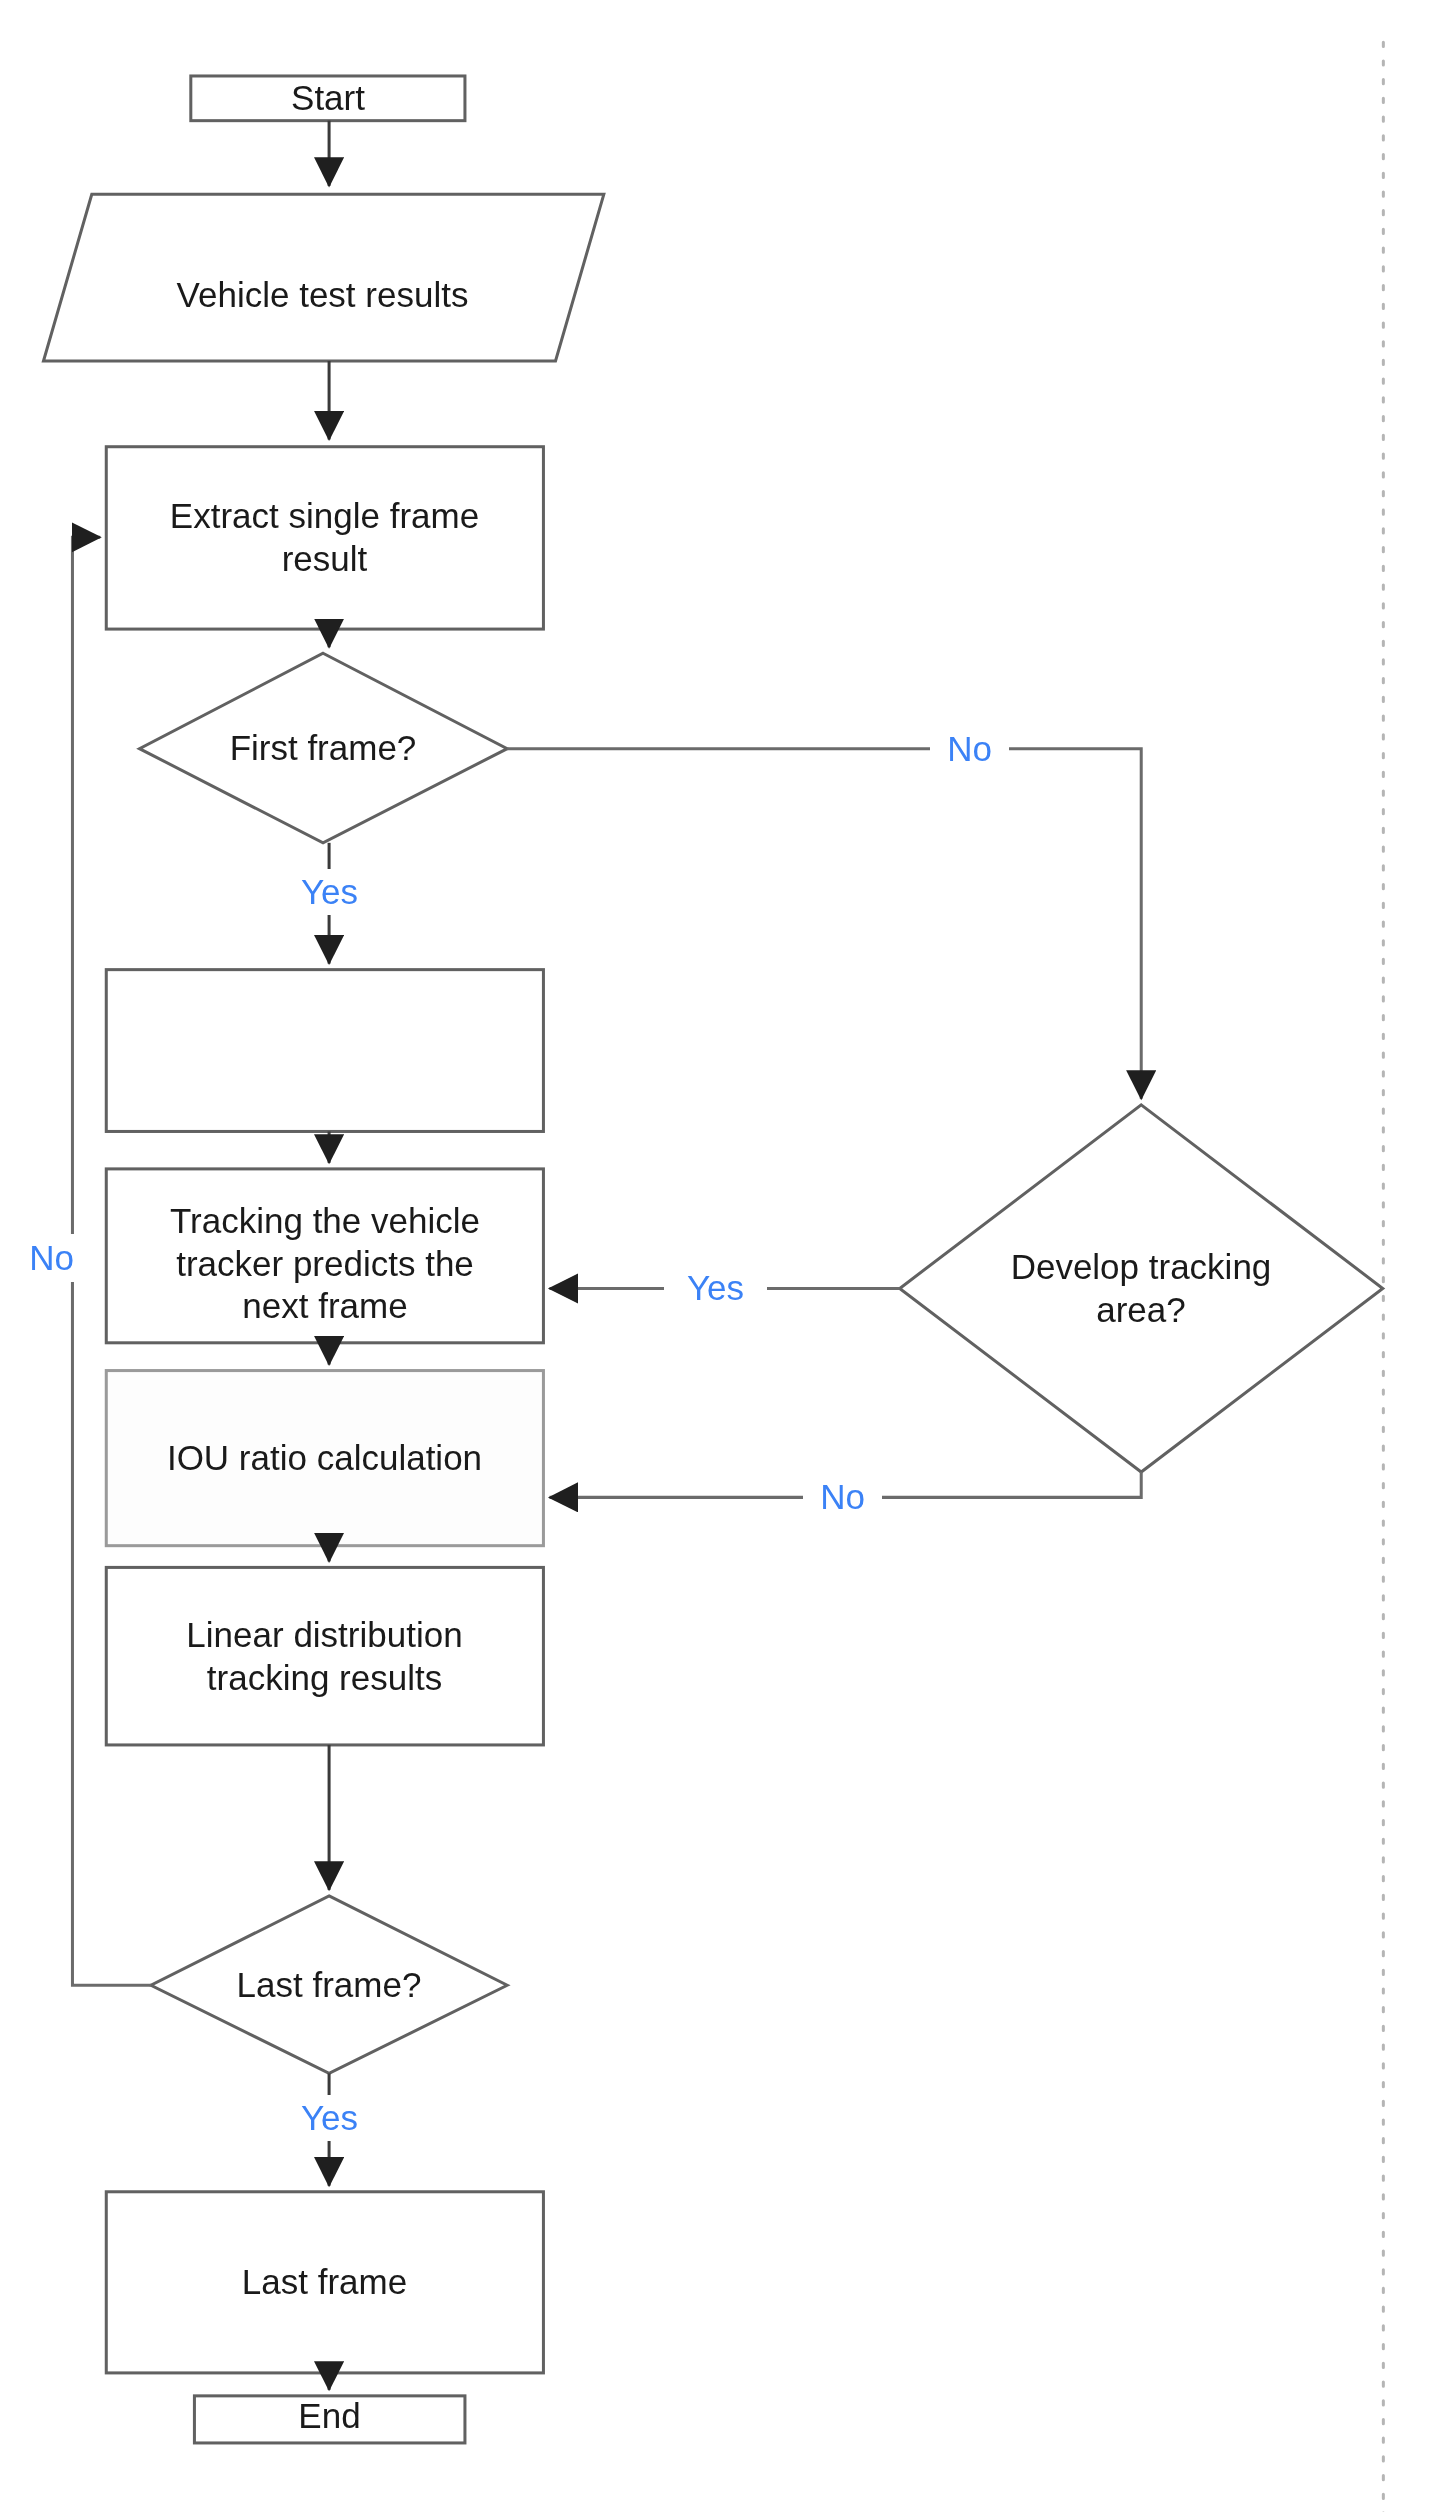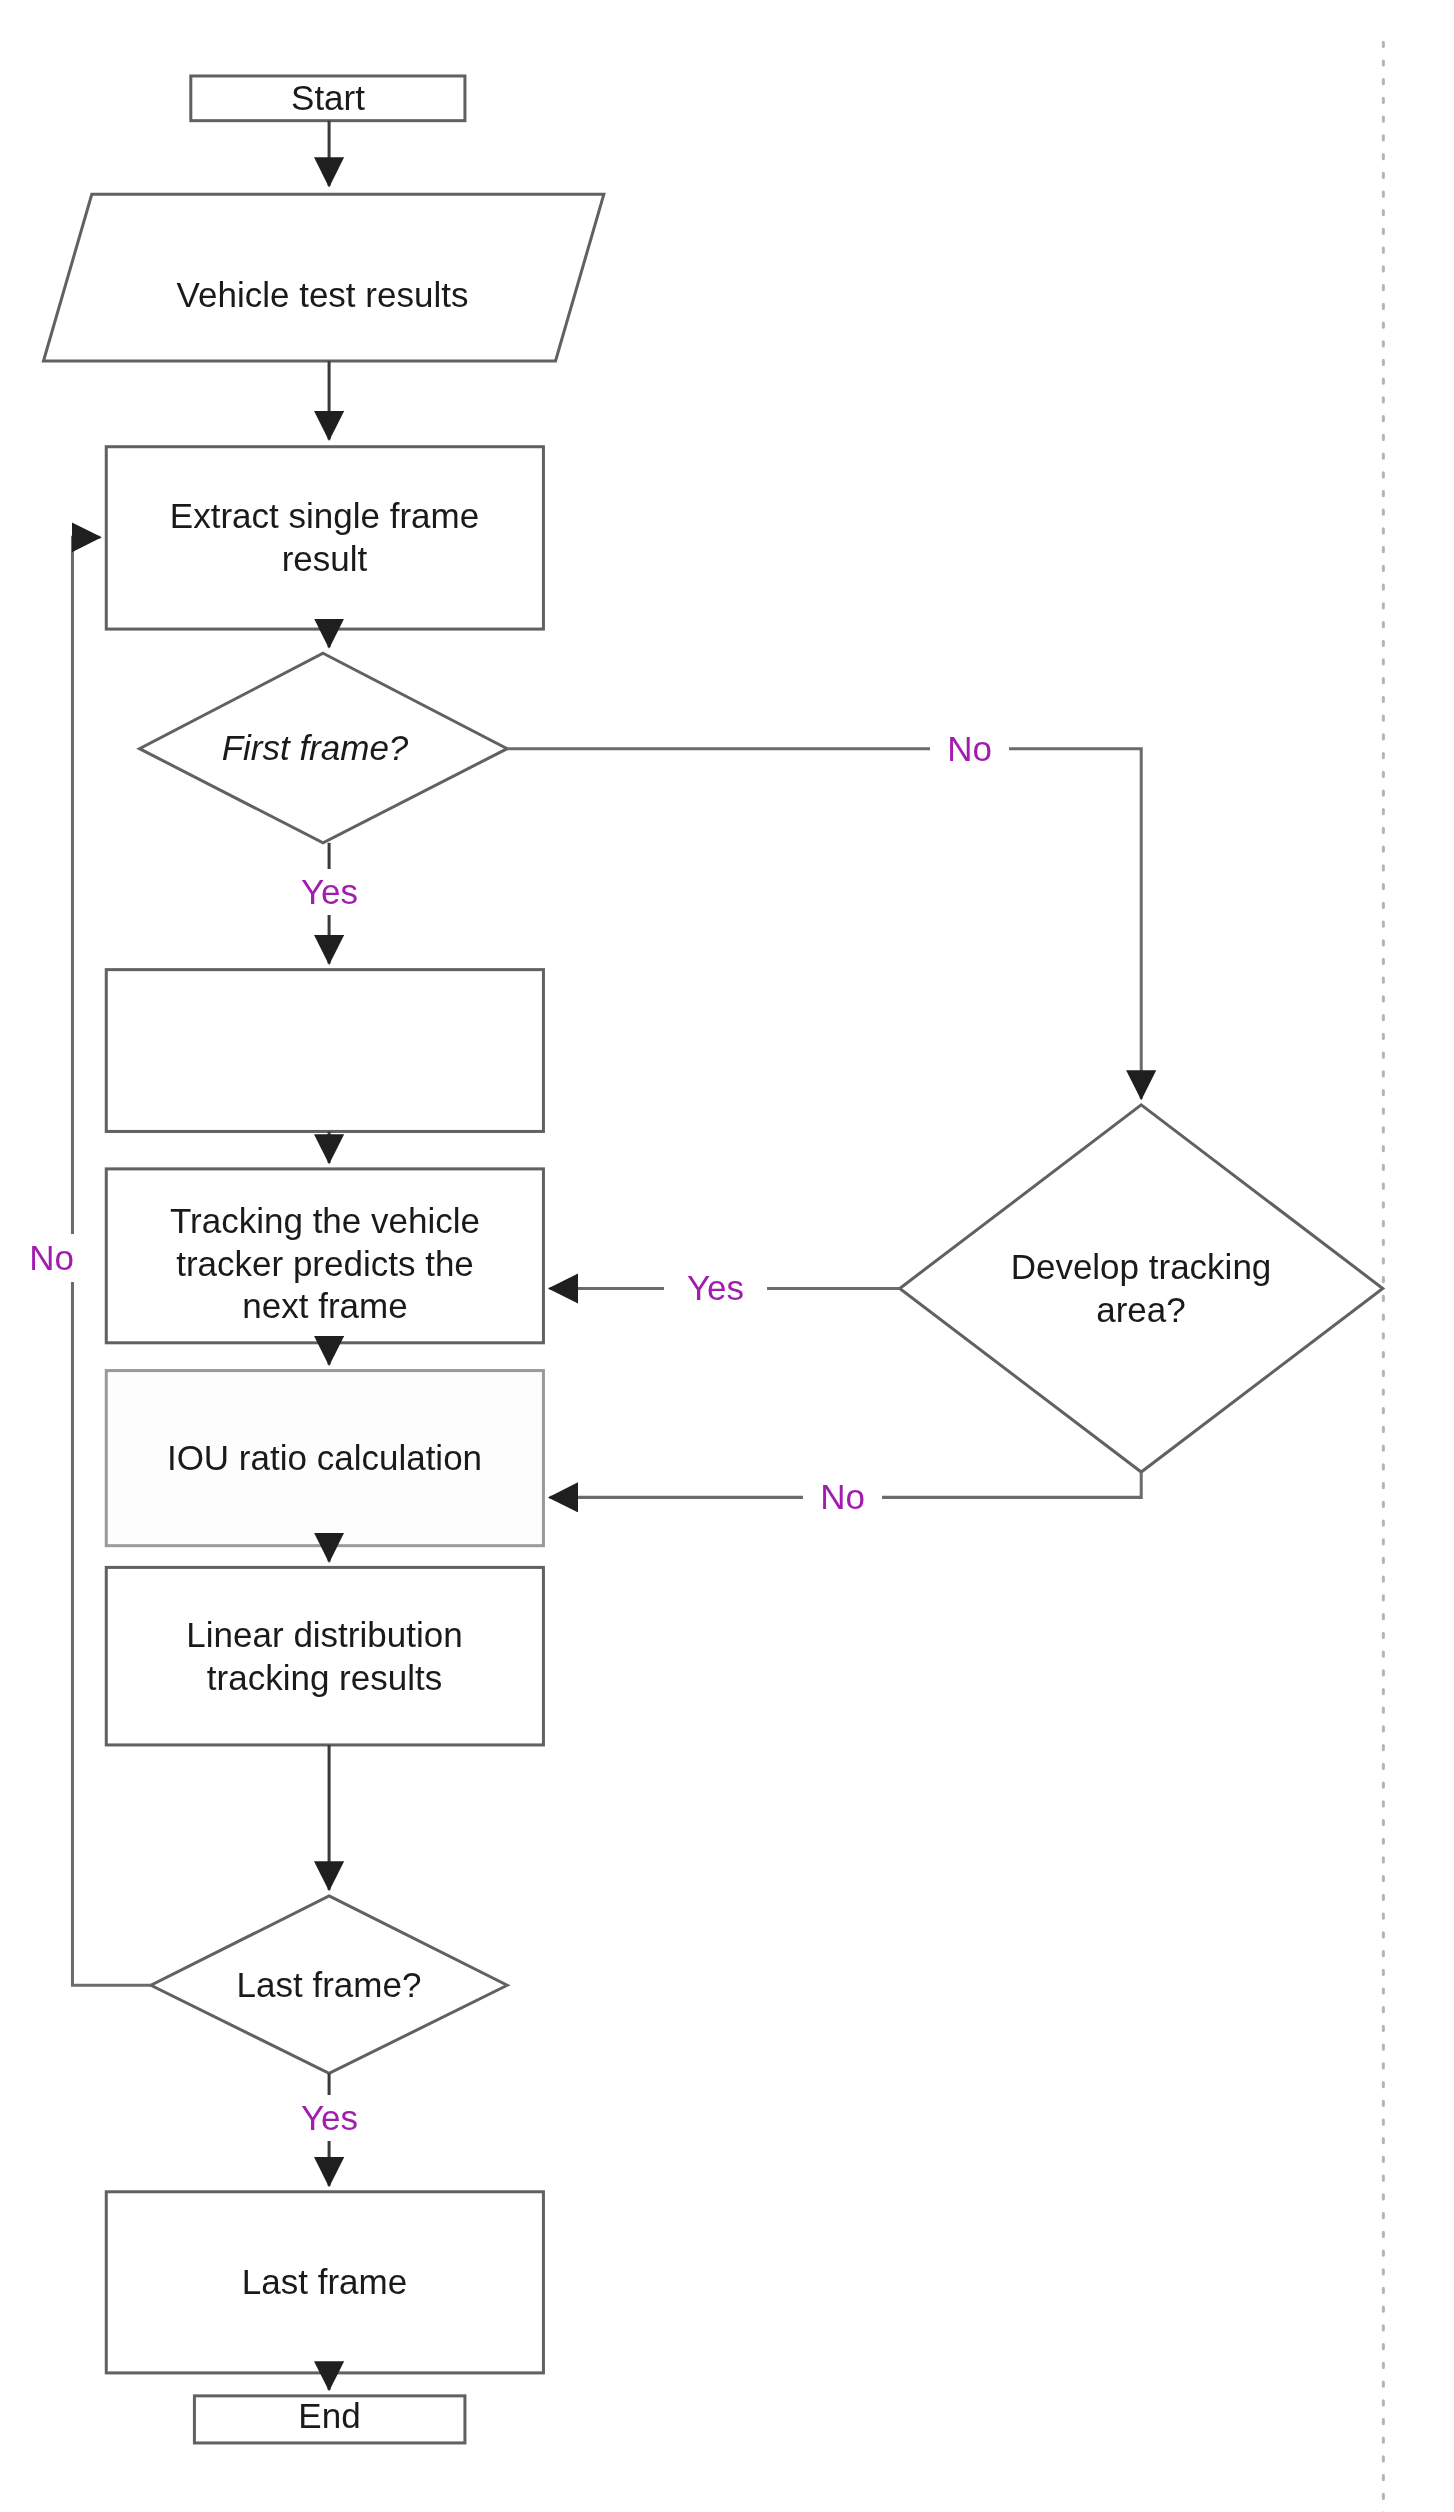--- a/index.html
+++ b/index.html
@@ -8,21 +8,21 @@
   #stage{position:absolute;left:0;top:0;width:1454px;height:2512px;background:#fff;margin-top:24px;}
   svg.flow{position:absolute;left:0;top:0;width:1454px;height:2512px;}
   .node-text{
     position:absolute;display:flex;align-items:center;justify-content:center;
     text-align:center;color:#1a1a1a;font-weight:400;line-height:1.22;
     font-family:"Liberation Sans","DejaVu Sans",sans-serif;
     pointer-events:none;white-space:pre-line;
   }
   .edge-label{
     position:absolute;display:flex;align-items:center;justify-content:center;
-    color:#a21caf;background:#ffffff;font-weight:400;
+    color:#3b82f6;background:#ffffff;font-weight:400;
     font-family:"Liberation Sans","DejaVu Sans",sans-serif;
   }
   .f58{font-size:35px;}
 </style>
 </head>
 <body>
 
 <div id="stage">
 
   <svg class="flow" viewBox="0 0 2408 4160" xmlns="http://www.w3.org/2000/svg">
@@ -87,21 +87,21 @@
     <line x1="545" y1="3890" x2="545" y2="3918" stroke="#3a3a3a" stroke-width="5" marker-end="url(#ah)"></line>
   </svg>
 
   <div class="node-text f58" style="left:191px;top:52px;width:274px;height:45px;">Start</div>
 
   <div class="node-text f58" style="left:72px;top:170px;width:501px;height:203px;">Vehicle test results</div>
 
   <div class="node-text f58" style="left:118px;top:423px;width:413px;height:182px;">Extract single frame
 result</div>
 
-  <div class="node-text f58" style="left:164px;top:629px;width:302px;height:190px;font-style:italic;">First frame?</div>
+  <div class="node-text f58" style="left:172px;top:629px;width:302px;height:190px;">First frame?</div>
 
 
   <div class="node-text f58" style="left:115px;top:1145px;width:420px;height:190px;">Tracking the vehicle
 tracker predicts the
 next frame</div>
 
   <div class="node-text f58" style="left:118px;top:1347px;width:413px;height:175px;">IOU ratio calculation</div>
 
   <div class="node-text f58" style="left:118px;top:1544px;width:413px;height:178px;">Linear distribution
 tracking results</div>

